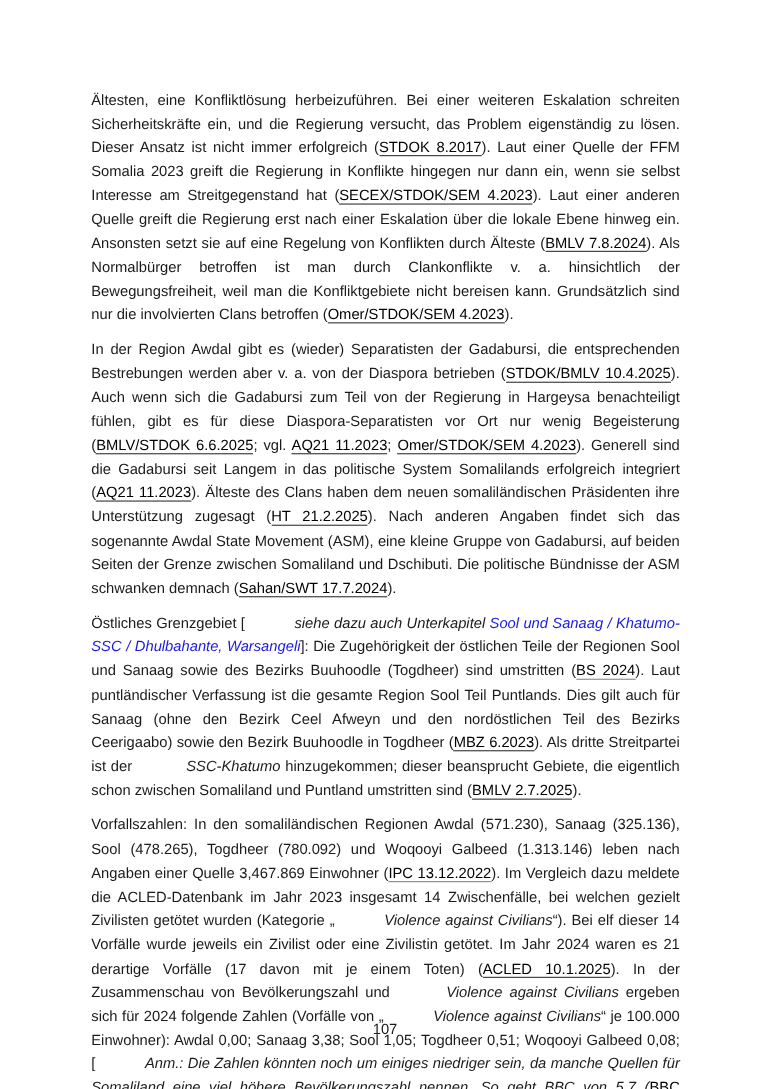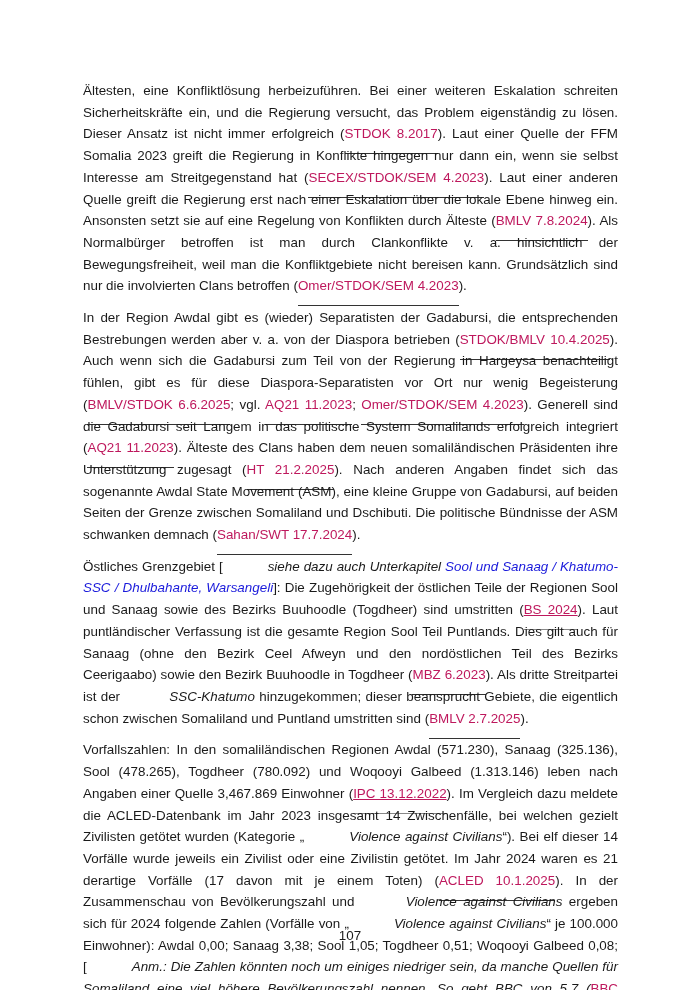--- a/index.html
+++ b/index.html
@@ -4,22 +4,22 @@
 <style>
   html, body { margin: 0; padding: 0; background: #ffffff; }
   body { width: 700px; height: 990px; position: relative; overflow: hidden; }
   .page {
     position: absolute; left: 83px; top: 80px; width: 535px;
     font-family: "Liberation Sans", sans-serif;
     font-size: 13.4px; line-height: 21.7px; color: #1a1a1a;
     text-align: justify; hyphens: manual;
   }
   p { margin: 0 0 10px 0; }
-  .ref { color: #be185d; text-decoration: none; border-bottom: 1px solid #333; padding-bottom: 12px; cursor: pointer; }
-  .ref.grey { border-bottom-color: #888; text-decoration: underline; }
+  .ref { color: #000000; text-decoration: none; border-bottom: 1px solid #333; padding-bottom: 0; cursor: pointer; }
+  .ref.grey { border-bottom-color: #888; }
   .xlink { color: #1a1adb; font-style: italic; text-decoration: none; cursor: pointer; }
   b { font-weight: normal; }
   i { font-style: italic; margin-left: 45px; }
   .page-number {
     position: absolute; left: 0; width: 700px; top: 928px; text-align: center;
     font-family: "Liberation Sans", sans-serif; font-size: 13.4px; color: #1a1a1a;
   }
 </style>
 </head>
 <body>

